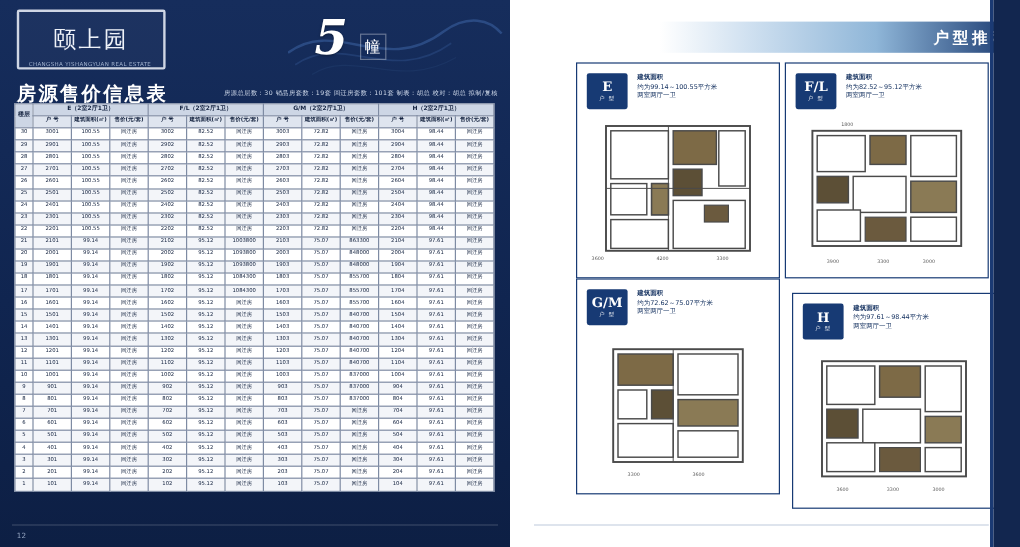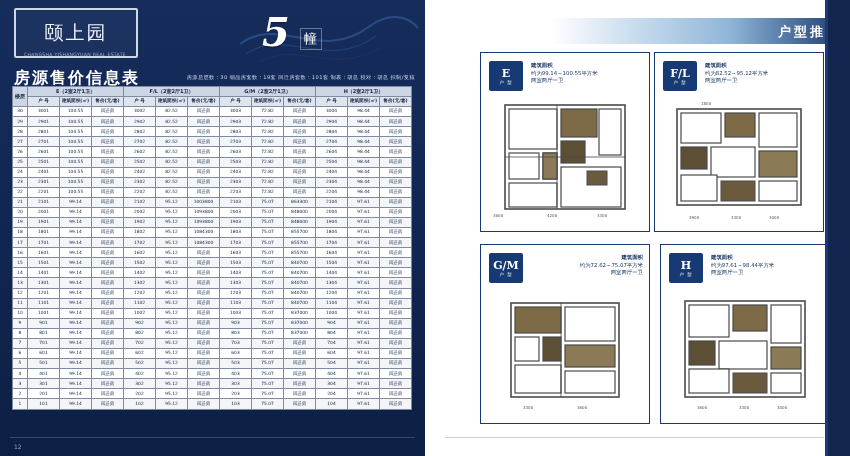--- a/index.html
+++ b/index.html
@@ -119,21 +119,21 @@
 
   .cards{
     position:absolute;left:55px;top:52px;width:348px;height:370px;
   }
   .card{
     position:absolute;width:168px;height:178px;
     border:1px solid #173a74;background:#ffffff;
   }
   .card.c0{left:0;top:0;}
   .card.c1{left:174px;top:0;}
-  .card.c2{left:0;top:192px;text-align:right;}
+  .card.c2{left:0;top:180px;}
   .card.c3{left:180px;top:192px;}
 
   .badge{
     position:absolute;left:8px;top:8px;width:34px;height:30px;
     background:#173a74;color:#ffffff;border-radius:2px;
     display:flex;flex-direction:column;align-items:center;justify-content:center;
   }
   .badge .code{font-size:11px;font-weight:bold;line-height:11px;
     font-family:"DejaVu Serif","Liberation Serif",serif;}
   .badge .lbl{font-size:4.4px;letter-spacing:1px;margin-top:1px;}

